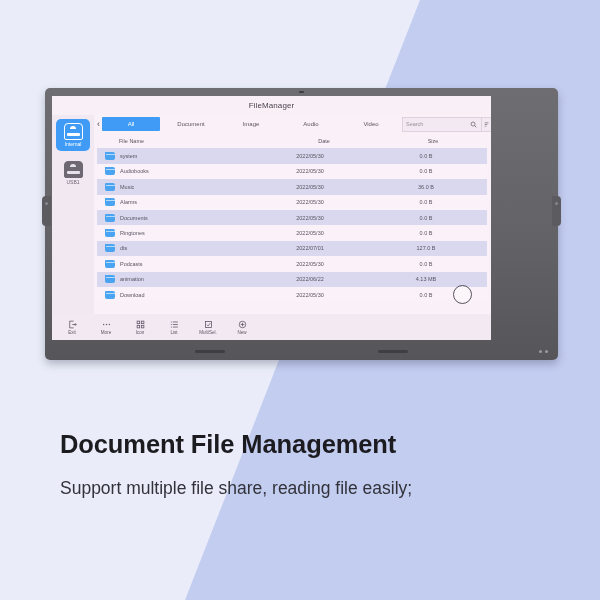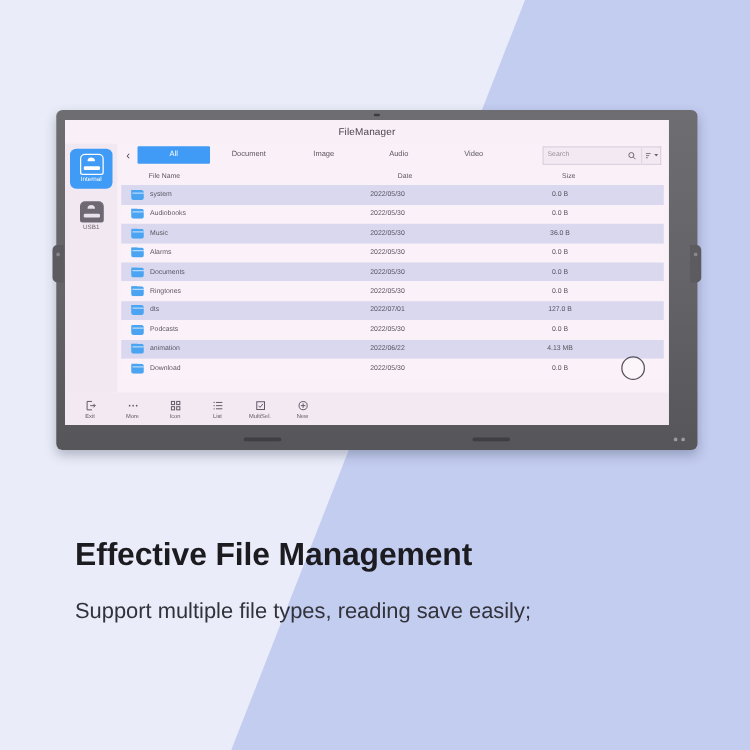--- a/index.html
+++ b/index.html
@@ -63,21 +63,21 @@
     width: 5px;
     height: 2px;
     margin-left: -2.5px;
     border-radius: 1px;
     background: #3c3c41;
   }
   #device-screen {
     position: absolute;
     left: 7px;
     top: 8px;
-    width: 483px;
+    width: 439px;
     height: 244px;
     background: #f7eef6;
     overflow: hidden;
   }
   #device-chin {
     position: absolute;
     left: 0;
     right: 0;
     bottom: 0;
     height: 20px;
@@ -709,15 +709,15 @@
 
   <div id="device-chin">
     <span id="speaker-left" class="speaker-grille"></span>
     <span id="speaker-right" class="speaker-grille"></span>
     <span id="chin-led"></span>
     <span id="chin-led2"></span>
   </div>
 </div>
 
 <div id="copy-block">
-  <h1 id="headline">Effective File Management</h1>
-  <div class="subline">Support multiple file types, reading save easily;</div>
+  <h1 id="headline">Document File Management</h1>
+  <div class="subline">Support multiple file share, reading file easily;</div>
 </div>
 
 </body></html>

